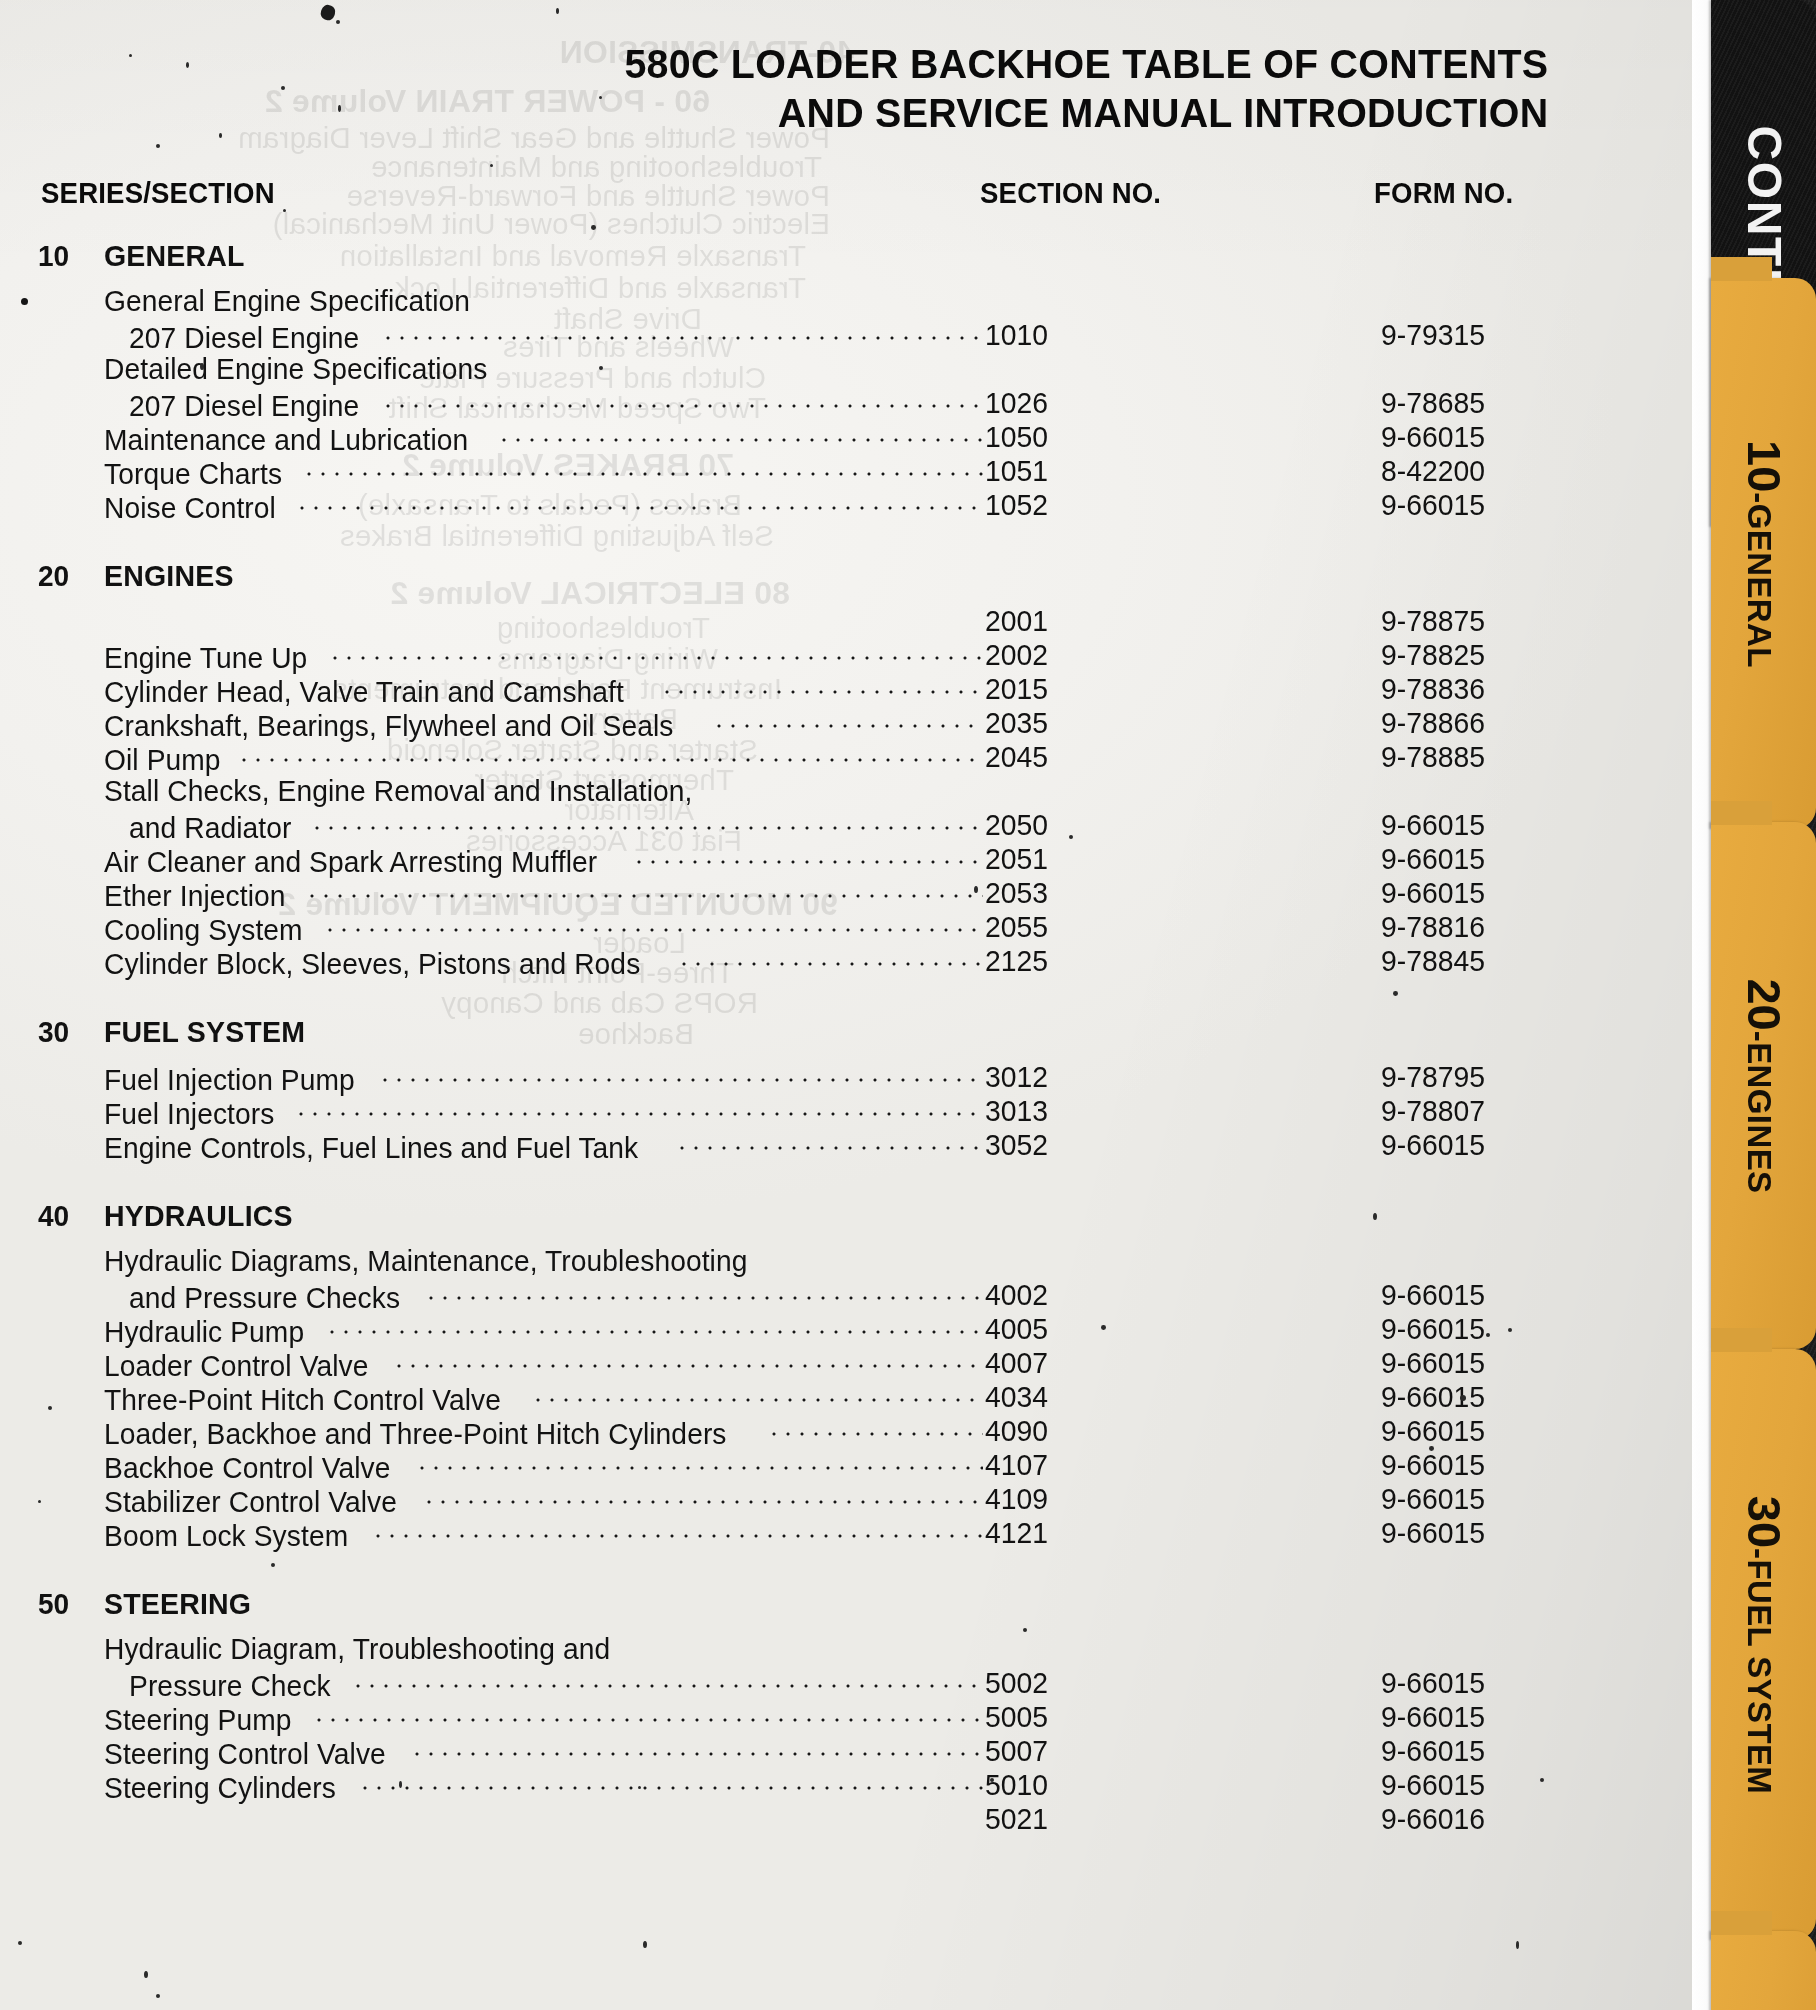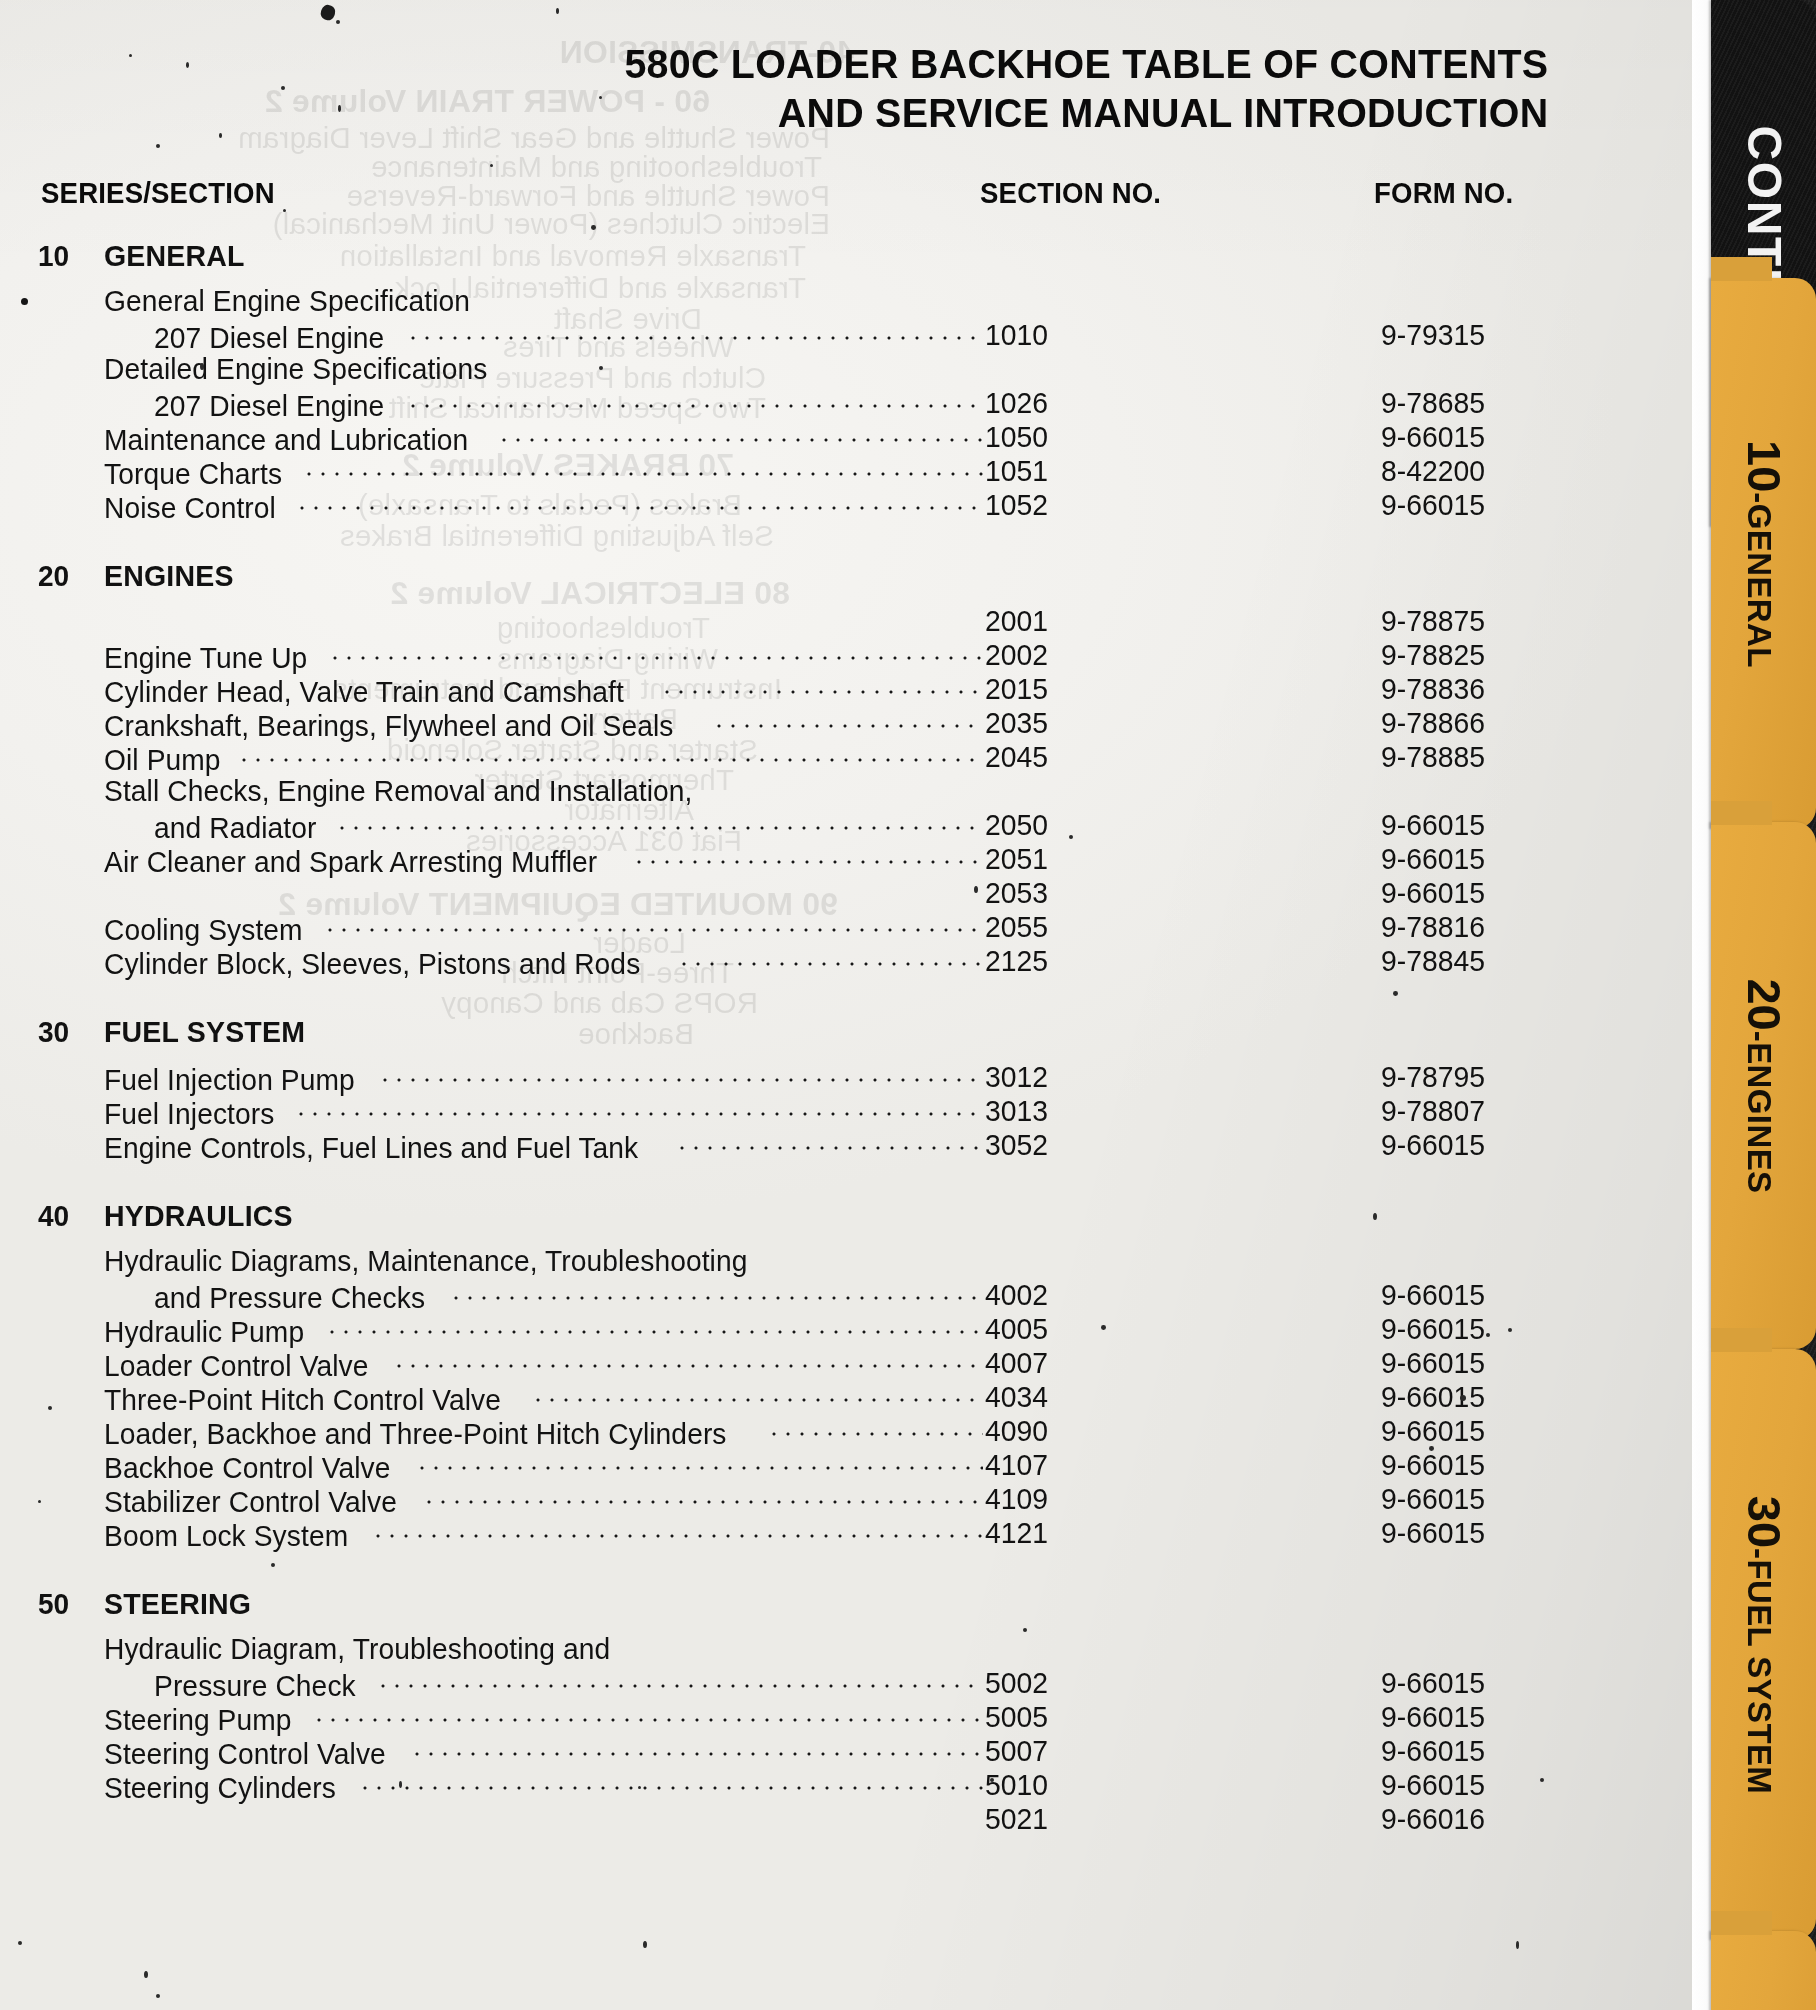--- a/index.html
+++ b/index.html
@@ -158,21 +158,21 @@
   .lbl-wrap {
     position: absolute;
     left: 104px;
     top: 0;
     right: 607px;
     display: flex;
     align-items: baseline;
     overflow: hidden;
     white-space: nowrap;
   }
-  .lbl-wrap.indent { left: 154px; }
+  .lbl-wrap.indent { left: 129px; }
   .lbl-wrap.noleader { right: auto; }
 
   .lbl {
     font-size: 29.5px;
     letter-spacing: 0.1px;
     transform: scaleX(0.955);
     transform-origin: left center;
     flex: 0 0 auto;
     color: #121212;
   }
@@ -478,20 +478,24 @@
           </div>
           <div class="row">
             <div class="lbl-wrap">
               <span class="lbl">Air Cleaner and Spark Arresting Muffler</span>
               <span class="leader"></span>
             </div>
             <span class="sec-no">2051</span>
             <span class="form-no">9-66015</span>
           </div>
           <div class="row">
+            <div class="lbl-wrap">
+              <span class="lbl">Ether Injection</span>
+              <span class="leader"></span>
+            </div>
             <span class="sec-no">2053</span>
             <span class="form-no">9-66015</span>
           </div>
           <div class="row">
             <div class="lbl-wrap">
               <span class="lbl">Cooling System</span>
               <span class="leader"></span>
             </div>
             <span class="sec-no">2055</span>
             <span class="form-no">9-78816</span>

